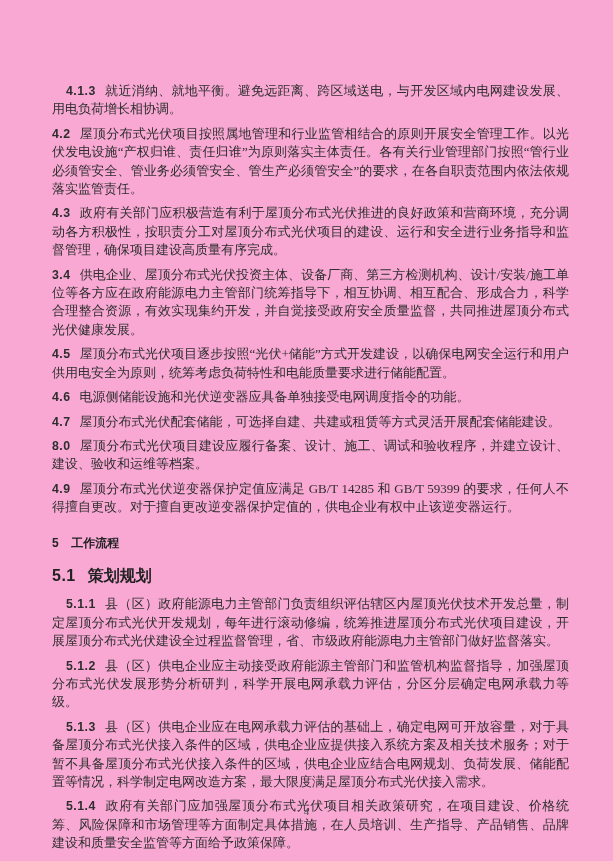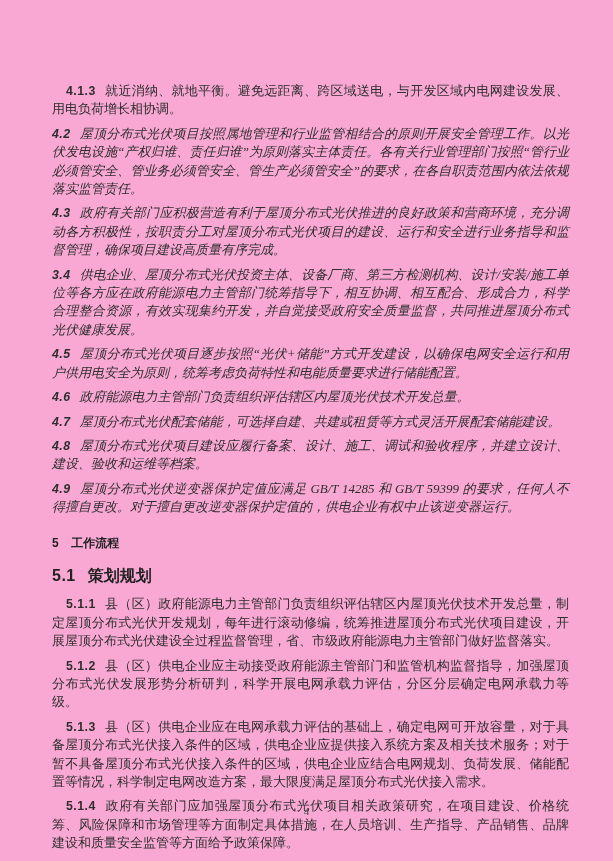--- a/index.html
+++ b/index.html
@@ -22,21 +22,21 @@
     top: 82px;
     width: 517px;
     font-size: 13px;
     line-height: 18.4px;
     text-align: justify;
   }
   .content p {
     margin: 0 0 6px 0;
   }
   
-  .c2 { text-indent: 0; font-style: italic; }
+  .c2 { text-indent: 0; }
   
   .c3 { text-indent: 14px; }
   .num {
     font-weight: bold;
     font-family: "Liberation Sans", "DejaVu Sans", sans-serif;
     font-size: 12.3px;
     margin-right: 9px;
     letter-spacing: 0.5px;
   }
   .h1 {
@@ -88,29 +88,29 @@
 
     <p class="c2">
       <span class="num">3.4</span><span>供电企业、屋顶分布式光伏投资主体、设备厂商、第三方检测机构、设计/安装/施工单位等各方应在政府能源电力主管部门统筹指导下，相互协调、相互配合、形成合力，科学合理整合资源，有效实现集约开发，并自觉接受政府安全质量监督，共同推进屋顶分布式光伏健康发展。</span>
     </p>
 
     <p class="c2">
       <span class="num">4.5</span><span>屋顶分布式光伏项目逐步按照“光伏+储能”方式开发建设，以确保电网安全运行和用户供用电安全为原则，统筹考虑负荷特性和电能质量要求进行储能配置。</span>
     </p>
 
     <p class="c2">
-      <span class="num">4.6</span><span>政府能源电力主管部门负责组织评估辖区内屋顶光伏技术开发总量。</span>
+      <span class="num">4.6</span><span>电源侧储能设施和光伏逆变器应具备单独接受电网调度指令的功能。</span>
     </p>
 
     <p class="c2">
       <span class="num">4.7</span><span>屋顶分布式光伏配套储能，可选择自建、共建或租赁等方式灵活开展配套储能建设。</span>
     </p>
 
     <p class="c2">
-      <span class="num">4.8</span><span>屋顶分布式光伏项目建设应履行备案、设计、施工、调试和验收程序，并建立设计、建设、验收和运维等档案。</span>
+      <span class="num">8.0</span><span>屋顶分布式光伏项目建设应履行备案、设计、施工、调试和验收程序，并建立设计、建设、验收和运维等档案。</span>
     </p>
 
     <p class="c2">
       <span class="num">4.9</span><span>屋顶分布式光伏逆变器保护定值应满足 GB/T 14285 和 GB/T 59399 的要求，任何人不得擅自更改。对于擅自更改逆变器保护定值的，供电企业有权中止该逆变器运行。</span>
     </p>
 
     <p class="h1">
       <span class="num">5</span><span>工作流程</span>
     </p>
 

